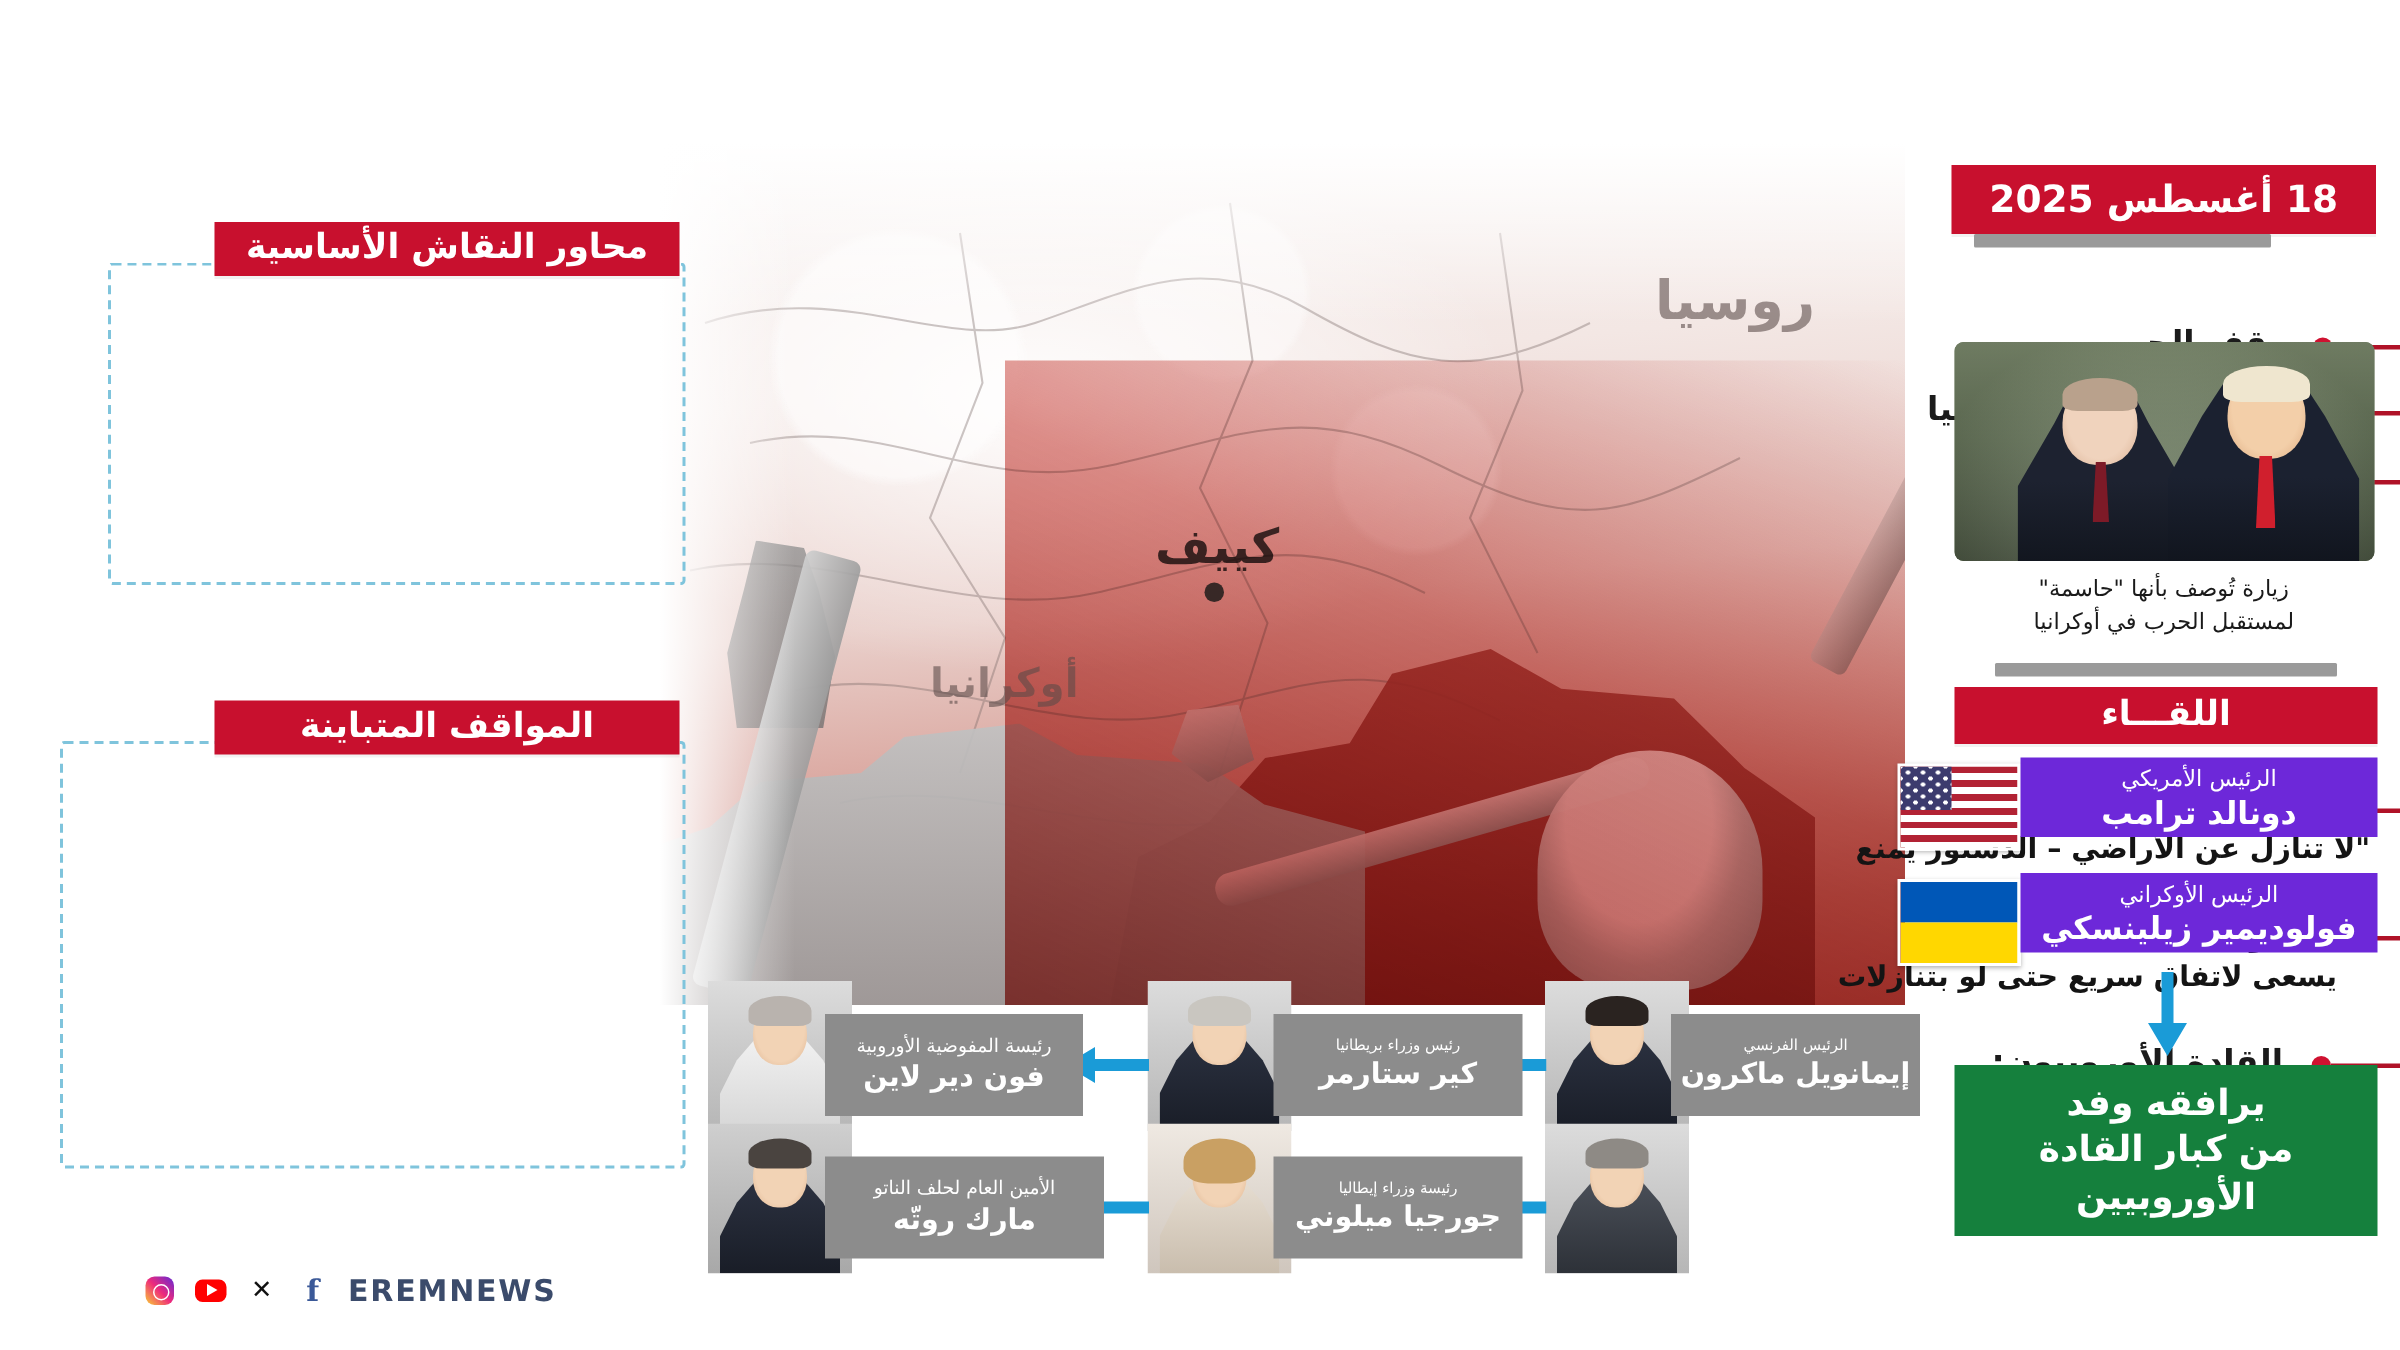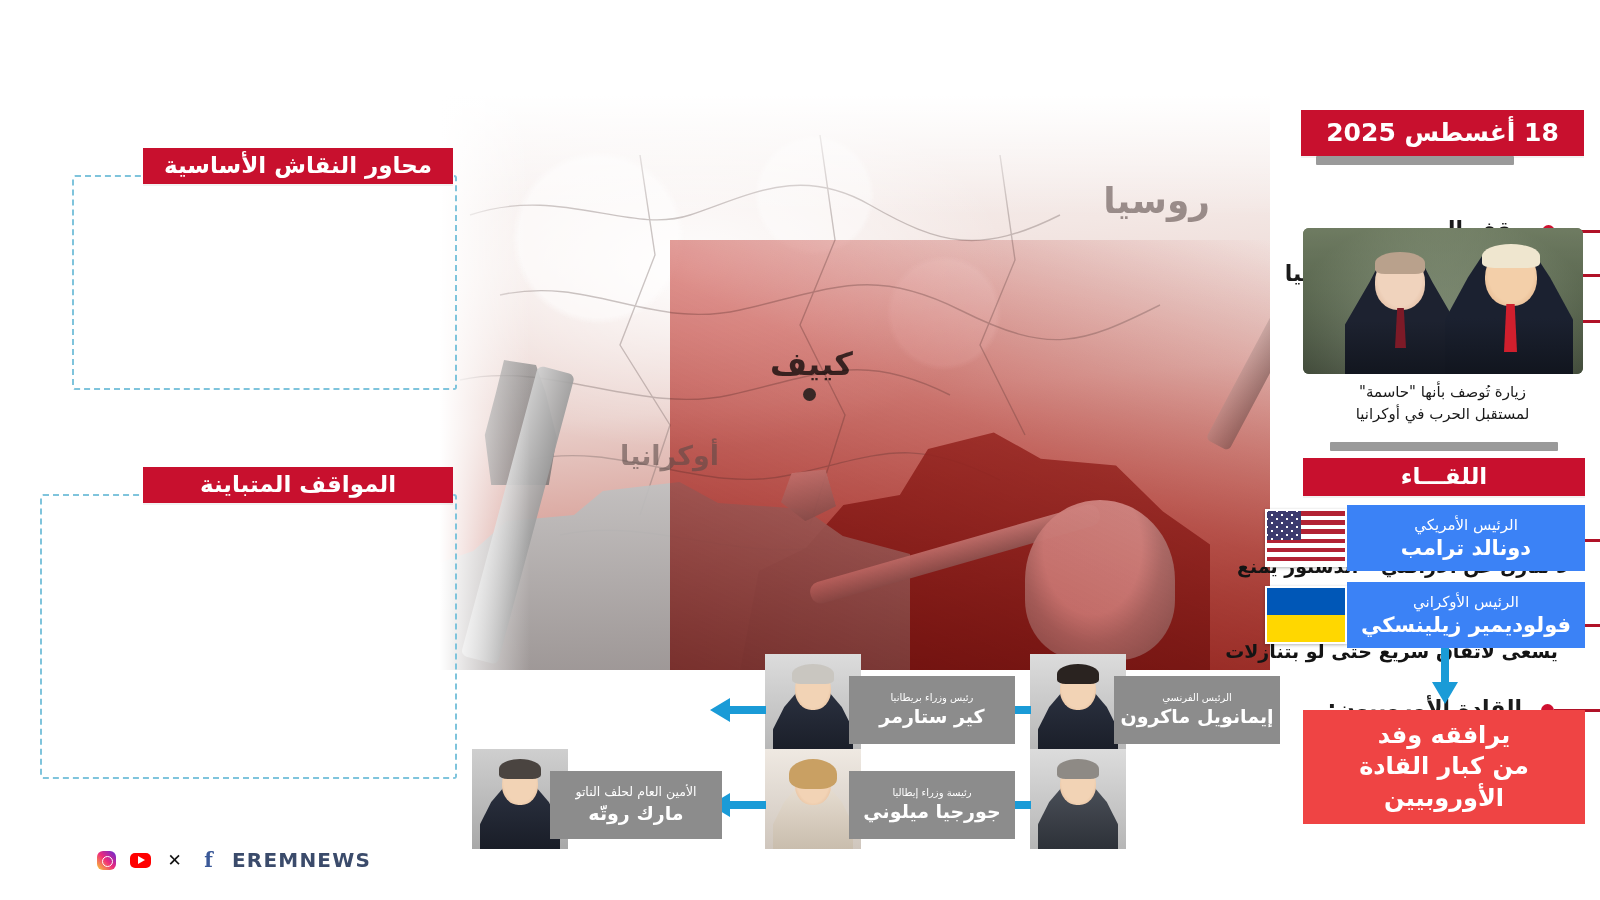--- a/index.html
+++ b/index.html
@@ -217,22 +217,22 @@
   }
 
   .leader-row {
     position:absolute; left:1265px; width:320px; height:72px;
   }
   .leader-flag {
     position:absolute; left:0; top:4px; width:82px; height:58px;
     border:2px solid #fff; box-shadow:0 1px 3px rgba(0,0,0,.3); overflow:hidden;
   }
   .leader-lbl {
-    position:absolute; left:82px; top:0; right:0; height:66px;
-    background:#3b82f6; color:#fff; text-align:center;
+    position:absolute; left:82px; top:0; right:0; height:53px;
+    background:#6d28d9; color:#fff; text-align:center;
     display:flex; flex-direction:column; align-items:center; justify-content:center;
     gap:2px;
   }
   .leader-role { font-size:15px; font-weight:400; }
   .leader-name { font-size:21px; font-weight:700; }
 
   
   .flag-us { position:absolute; inset:0; background:
       repeating-linear-gradient(180deg,#b22234 0 8.5%,#ffffff 8.5% 17%); }
   .flag-us-canton { position:absolute; left:0; top:0; width:44%; height:53%;
@@ -246,21 +246,21 @@
   .flag-ua-top { position:absolute; left:0; top:0; width:100%; height:50%;
       background:#0057b7; }
   .flag-ua-bot { position:absolute; left:0; top:50%; width:100%; height:50%;
       background:#ffd700; }
 
   .down-arrow {
     position:absolute; left:1428px; top:648px; width:34px; height:56px;
   }
   .delegation-box {
     position:absolute; left:1303px; top:710px; width:282px; height:114px;
-    background:#ef4444; color:#fff; font-weight:700; font-size:24px;
+    background:#15803d; color:#fff; font-weight:700; font-size:24px;
     line-height:1.3; display:flex; align-items:center; justify-content:center;
     text-align:center; padding:6px 10px;
   }
 
   
   .lcard { position:absolute; width:250px; height:78px; }
   .lcard .portrait {
     position:absolute; left:0; top:-22px; width:96px; height:100px;
     overflow:hidden;
   }
@@ -481,20 +481,32 @@
       <div class="name">كير ستارمر</div>
     </div>
   </div>
 
   <div class="arrow-left" style="left:710px; top:695px;">
     <svg viewBox="0 0 56 30" width="56" height="30">
       <path d="M56 11 H20 V3 L0 15 L20 27 V19 H56 z" fill="#1a9bd7"></path>
     </svg>
   </div>
 
+  <div class="lcard" style="left:472px; top:676px;">
+    <div class="portrait">
+      <div class="port-bg"></div>
+      <div class="port-body" style="background:linear-gradient(180deg,#f1f1f1,#d6d6d6);"></div>
+      <div class="port-head"></div>
+      <div class="port-hair" style="background:#b9b3ae;"></div>
+    </div>
+    <div class="bar" style="left:78px; width:172px;">
+      <div class="role" style="font-size:12.5px;">رئيسة المفوضية الأوروبية</div>
+      <div class="name">فون دير لاين</div>
+    </div>
+  </div>
 
   <div class="lcard" style="left:1030px; top:771px;">
     <div class="portrait">
       <div class="port-bg"></div>
       <div class="port-body" style="background:linear-gradient(180deg,#4a4f58,#2d3138);"></div>
       <div class="port-head"></div>
       <div class="port-hair" style="background:#8e8a85;"></div>
     </div>
   </div>
 
@@ -523,21 +535,21 @@
     </svg>
   </div>
 
   <div class="lcard" style="left:472px; top:771px;">
     <div class="portrait">
       <div class="port-bg" style="background:linear-gradient(180deg,#cfcfcf,#a8a8a8);"></div>
       <div class="port-body"></div>
       <div class="port-head"></div>
       <div class="port-hair" style="background:#4a4440;"></div>
     </div>
-    <div class="bar" style="left:78px; width:172px;">
+    <div class="bar" style="left:78px; width:186px;">
       <div class="role" style="font-size:12.5px;">الأمين العام لحلف الناتو</div>
       <div class="name">مارك روتّه</div>
     </div>
   </div>
 
   <div class="footer">
     <div class="brand">EREMNEWS</div>
     <div class="soc soc-fb">f</div>
     <div class="soc soc-x">✕</div>
     <div class="soc">

